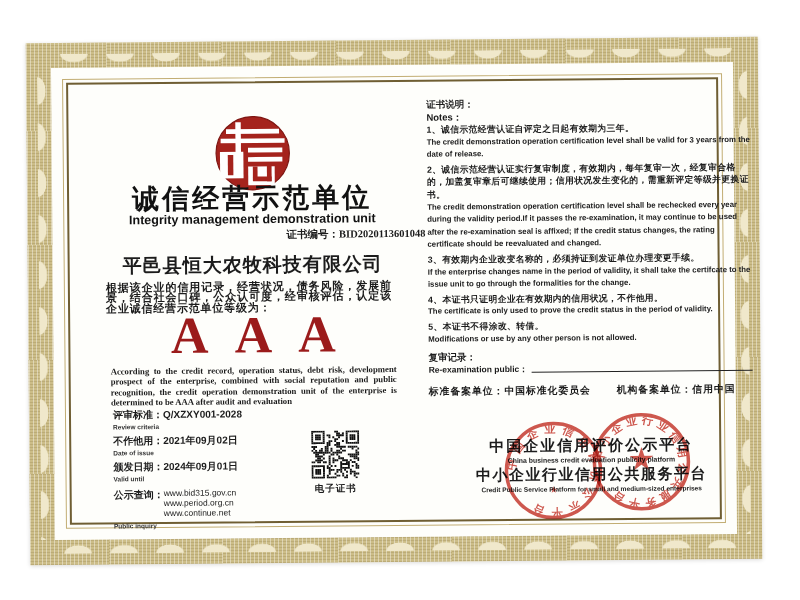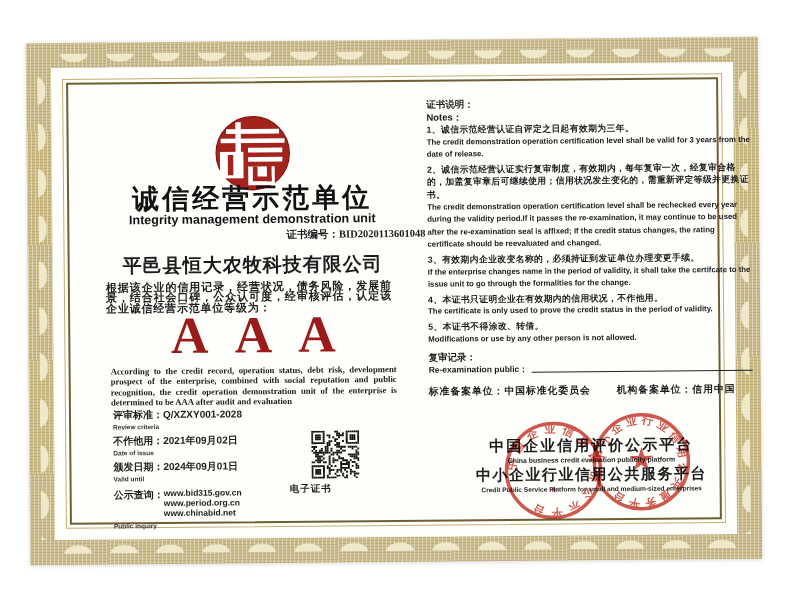--- a/index.html
+++ b/index.html
@@ -56,24 +56,24 @@
   .grade{position:absolute;left:52px;top:264px;width:346px;text-align:center;
     font-family:"Liberation Serif","DejaVu Serif",serif;
     font-size:52px;font-weight:bold;color:#9b1b1b;letter-spacing:26px;text-indent:26px;}
   .intro-en{position:absolute;left:82px;top:324px;width:286px;
     font-family:"Liberation Serif","DejaVu Serif",serif;
     font-size:8.7px;font-weight:bold;line-height:10.4px;text-align:justify;}
   .field{position:absolute;left:84px;}
   .field .row{font-size:10px;font-weight:bold;white-space:nowrap;}
   .field .sub{font-size:6.5px;font-weight:bold;color:#333;margin-top:1px;}
   .urls{display:inline-block;vertical-align:top;}
-  .urls div{font-size:8.5px;font-weight:bold;line-height:10px;}
+  .urls div{font-size:8.5px;font-weight:normal;line-height:10px;}
   .inq-label{font-size:10px;font-weight:bold;display:inline-block;vertical-align:top;}
   .qr{position:absolute;left:282px;top:390px;width:48px;height:48px;}
-  .qr-caption{position:absolute;left:260px;top:442px;width:92px;text-align:left;
+  .qr-caption{position:absolute;left:260px;top:442px;width:92px;text-align:center;
     font-size:9.5px;font-weight:bold;letter-spacing:1px;}
 
   
   .notes{position:absolute;left:400px;top:58px;width:324px;}
   .notes .h{font-size:9.5px;font-weight:bold;line-height:13px;}
   .note-cn{font-size:8.8px;font-weight:bold;line-height:12.6px;letter-spacing:0.4px;}
   .note-en{font-size:7.8px;font-weight:bold;color:#222;line-height:12.6px;}
   .note-item{margin-bottom:2px;}
   .reexam-cn{font-size:9.5px;font-weight:bold;margin-top:5px;line-height:13px;}
   .reexam-en{font-size:8.5px;font-weight:bold;display:flex;align-items:flex-end;line-height:13px;}
@@ -136,21 +136,21 @@
   </div>
   <div class="field" style="top:392px;">
     <div class="row"><span>不作他用：</span><span>2021年09月02日</span></div>
     <div class="sub">Date of issue</div>
   </div>
   <div class="field" style="top:418px;">
     <div class="row"><span>颁发日期：</span><span>2024年09月01日</span></div>
     <div class="sub">Valid until</div>
   </div>
   <div class="field" style="top:446px;">
-    <span class="inq-label">公示查询：</span><span class="urls"><div>www.bid315.gov.cn</div><div>www.period.org.cn</div><div>www.chinabid.net</div></span>
+    <span class="inq-label">公示查询：</span><span class="urls"><div>www.bid315.gov.cn</div><div>www.period.org.cn</div><div>www.continue.net</div></span>
     <div class="sub" style="margin-top:4px;">Public inquiry</div>
   </div>
 
   <svg class="qr" id="qr-svg" viewBox="0 0 25 25">
       <rect x="12" y="0" width="1" height="1" fill="#111"></rect>
       <rect x="13" y="0" width="1" height="1" fill="#111"></rect>
       <rect x="13" y="1" width="1" height="1" fill="#111"></rect>
       <rect x="14" y="1" width="1" height="1" fill="#111"></rect>
       <rect x="16" y="1" width="1" height="1" fill="#111"></rect>
       <rect x="8" y="2" width="1" height="1" fill="#111"></rect>

